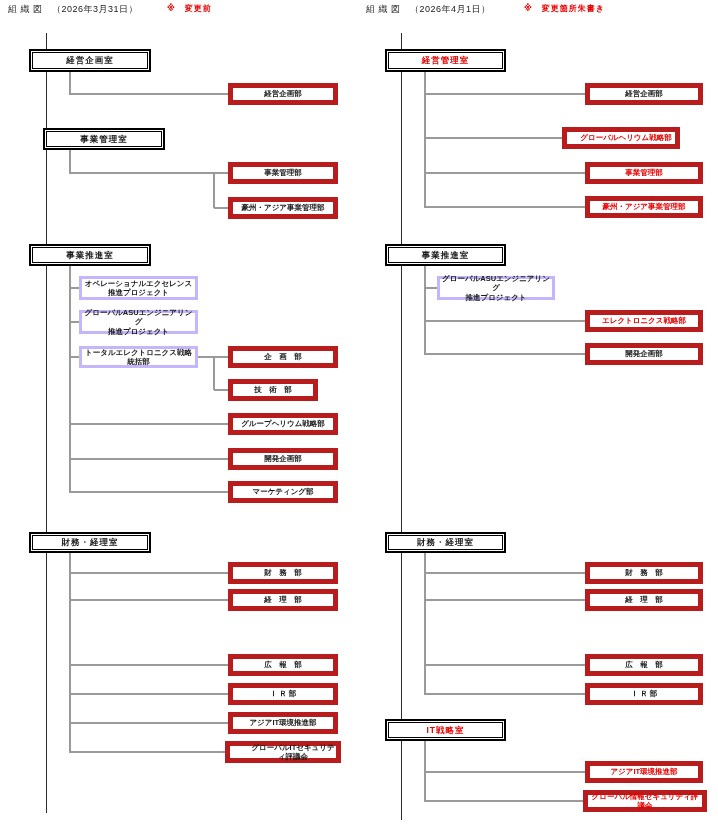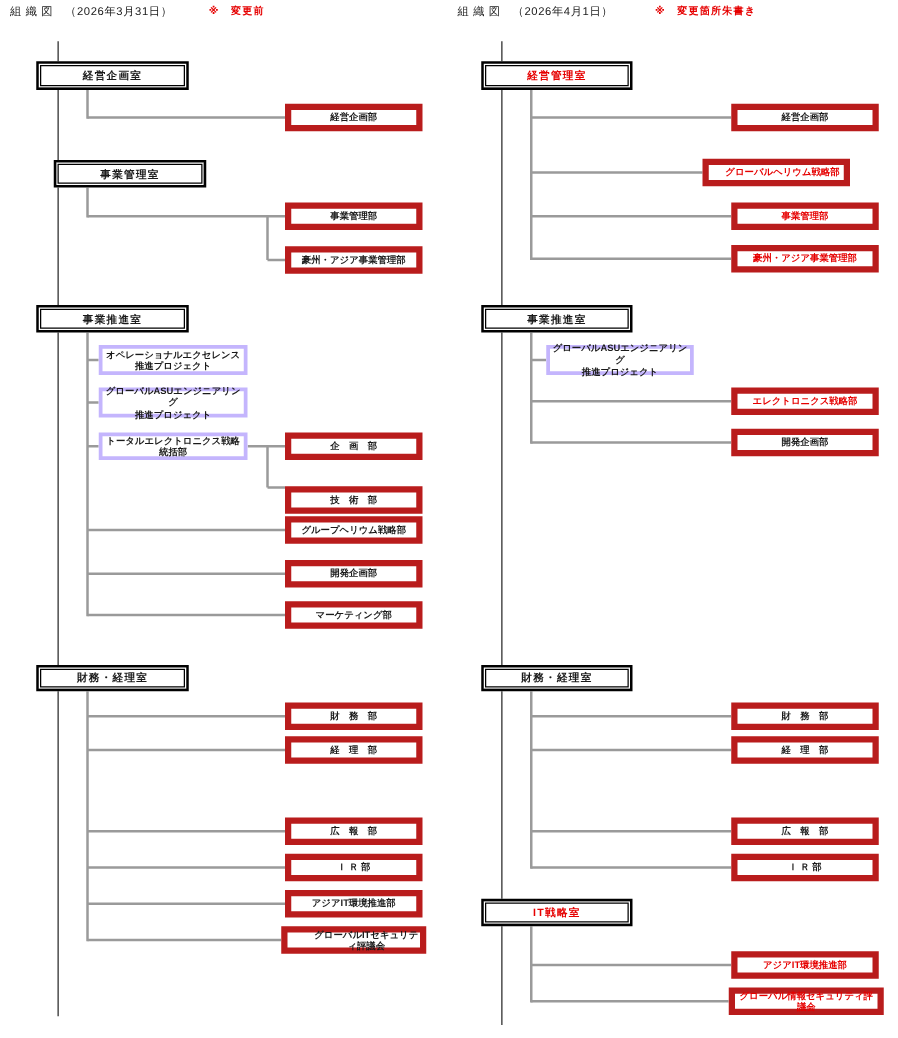--- a/index.html
+++ b/index.html
@@ -67,21 +67,21 @@
       <div class="node room" style="left: 43px; top: 128px; width: 122px; height: 22px;">事業管理室</div>
       <div class="node dept" style="left: 228px; top: 162px; width: 110px; height: 22px;">事業管理部</div>
       <div class="node dept" style="left: 228px; top: 197px; width: 110px; height: 22px;">豪州・アジア事業管理部</div>
       <div class="node room" style="left: 29px; top: 244px; width: 122px; height: 22px;">事業推進室</div>
       <div class="node project" style="left: 79px; top: 276px; width: 119px; height: 24px;">オペレーショナルエクセレンス
 推進プロジェクト</div>
       <div class="node project" style="left: 79px; top: 310px; width: 119px; height: 24px;">グローバルASUエンジニアリング
 推進プロジェクト</div>
       <div class="node project" style="left: 79px; top: 346px; width: 119px; height: 22px;">トータルエレクトロニクス戦略統括部</div>
       <div class="node dept" style="left: 228px; top: 346px; width: 110px; height: 22px;">企　画　部</div>
-      <div class="node dept" style="left: 228px; top: 379px; width: 110px; height: 22px; margin-top: 10px;">技　術　部</div>
+      <div class="node dept" style="left: 228px; top: 379px; width: 90px; height: 22px;">技　術　部</div>
       <div class="node dept" style="left: 228px; top: 413px; width: 110px; height: 22px;">グループヘリウム戦略部</div>
       <div class="node dept" style="left: 228px; top: 448px; width: 110px; height: 22px;">開発企画部</div>
       <div class="node dept" style="left: 228px; top: 481px; width: 110px; height: 22px;">マーケティング部</div>
       <div class="node room" style="left: 29px; top: 532px; width: 122px; height: 21px;">財務・経理室</div>
       <div class="node dept" style="left: 228px; top: 562px; width: 110px; height: 22px;">財　務　部</div>
       <div class="node dept" style="left: 228px; top: 589px; width: 110px; height: 22px;">経　理　部</div>
       <div class="node dept" style="left: 228px; top: 654px; width: 110px; height: 22px;">広　報　部</div>
       <div class="node dept" style="left: 228px; top: 683px; width: 110px; height: 22px;">Ｉ Ｒ 部</div>
       <div class="node dept" style="left: 228px; top: 712px; width: 110px; height: 22px;">アジアIT環境推進部</div>
       <div class="node dept" style="left: 225px; top: 741px; width: 116px; height: 22px; padding-left: 20px;">グローバルITセキュリティ評議会</div>

